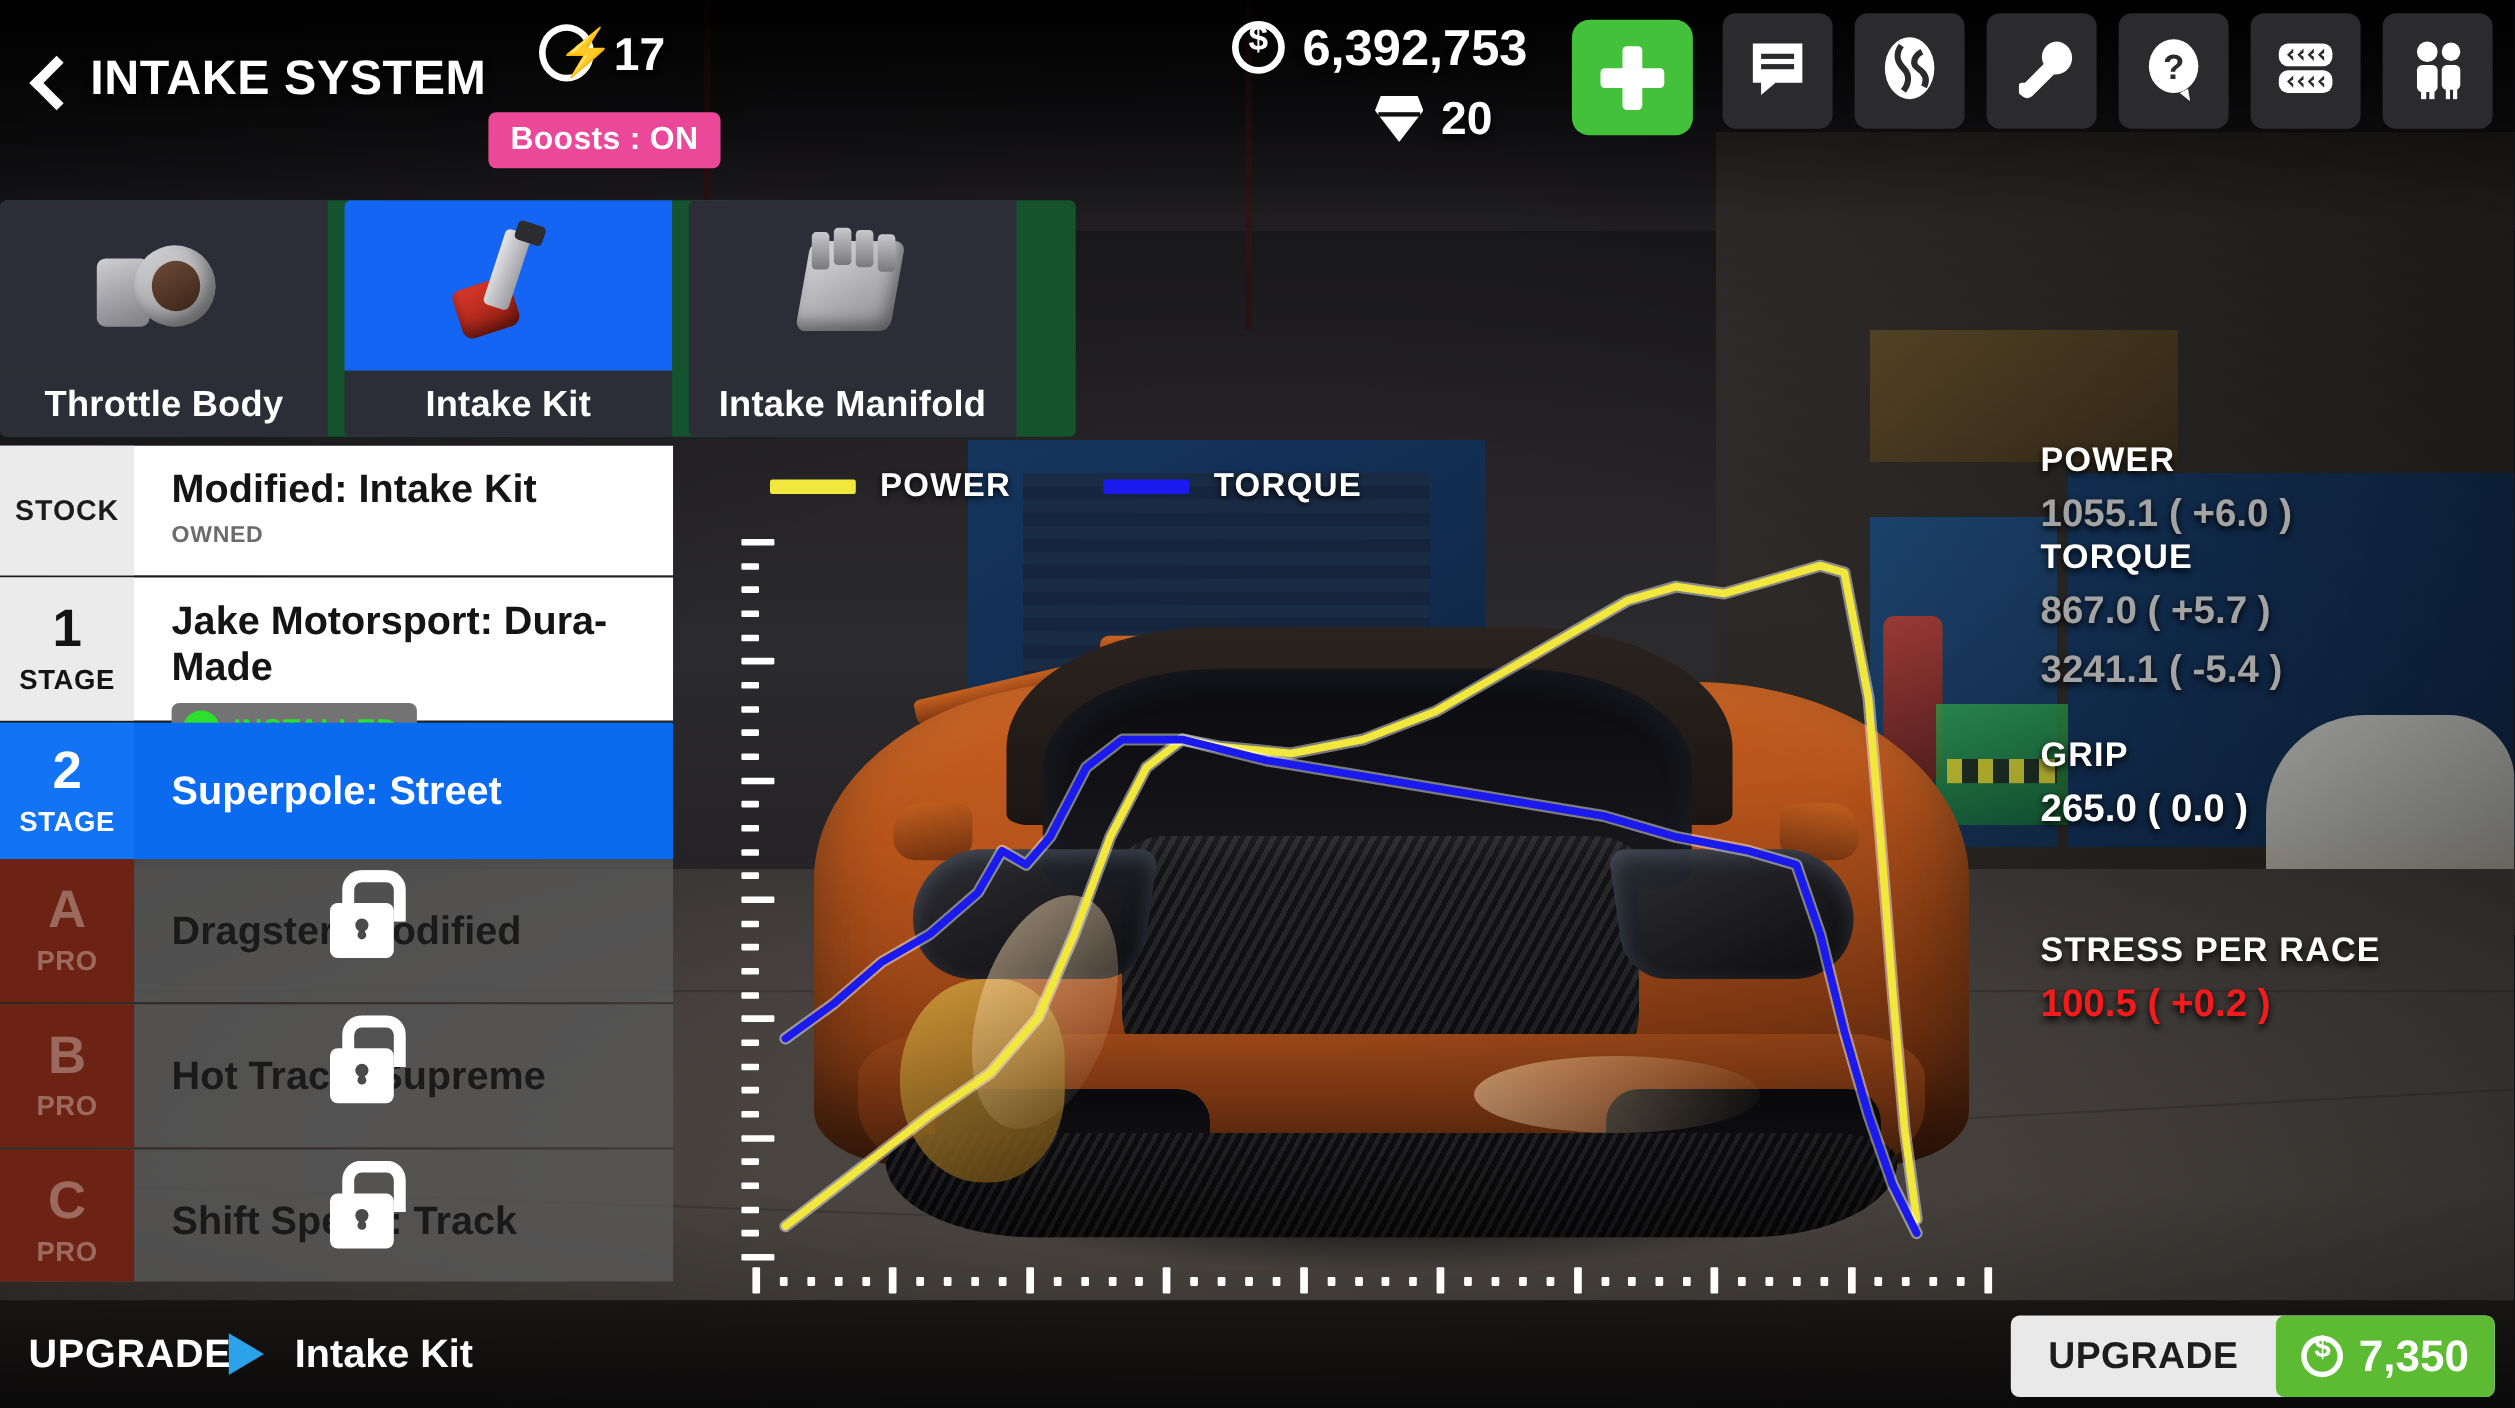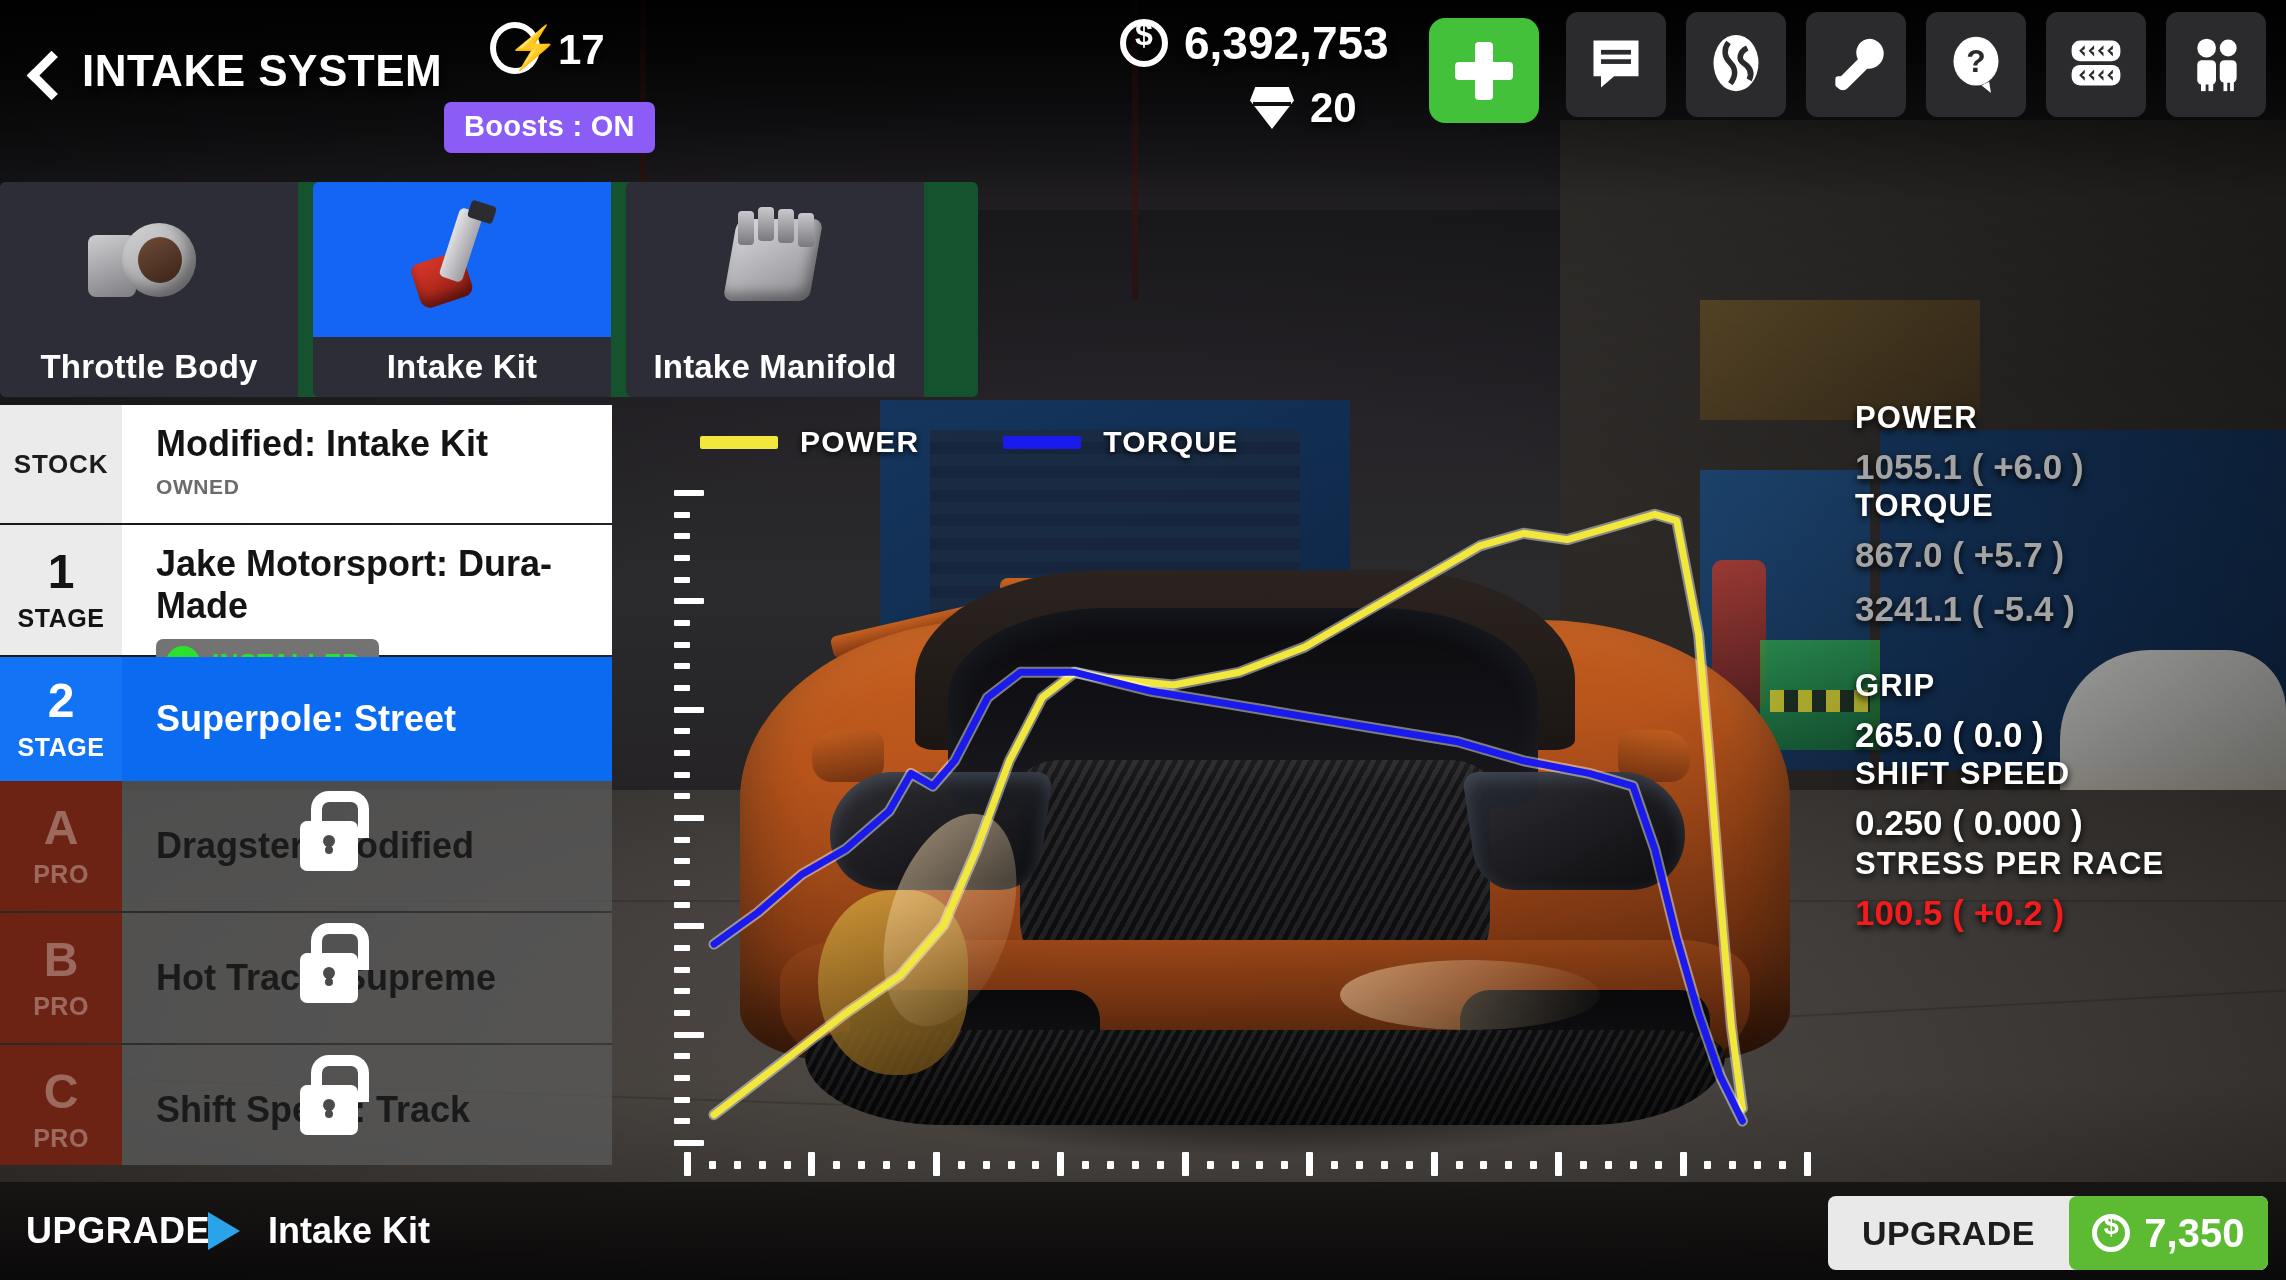--- a/index.html
+++ b/index.html
@@ -159,21 +159,21 @@
   }
   .boost-bolt {
     position:absolute; left:27px; top:12px; font-size:42px; line-height:44px;
     color:#fff; font-weight:bold;
   }
   .boost-count {
     position:absolute; left:78px; top:12px; font-size:42px; font-weight:bold;
     text-shadow:0 2px 6px rgba(0,0,0,.9);
   }
   .boost-badge {
-    position:absolute; left:-36px; top:88px; background:#8b5cf6;
+    position:absolute; left:-36px; top:88px; background:#ec4899;
     padding:8px 20px 10px; border-radius:7px; font-size:29px; font-weight:bold;
     letter-spacing:.3px; white-space:nowrap;
   }
 
   .currency { position:absolute; left:1120px; top:12px; width:400px; }
   .cur-row { position:absolute; display:flex; align-items:center; }
   .cash-row { left:0; top:4px; }
   .gem-row  { left:130px; top:72px;align-items:center; }
   .coin-ic {
     width:48px; height:48px; border:6px solid #fff; border-radius:50%;
@@ -774,24 +774,20 @@
       <div class="s-lab">TORQUE</div>
       <div class="s-val v-green">867.0 ( +5.7 )</div>
     </div>
     <div class="stat" style="top: 178px;">
       <div class="s-val v-green">3241.1 ( -5.4 )</div>
     </div>
     <div class="stat" style="top: 268px;">
       <div class="s-lab">GRIP</div>
       <div class="s-val v-white">265.0 ( 0.0 )</div>
     </div>
-    <div class="stat" style="top: 356px;">
-      <div class="s-lab">SHIFT SPEED</div>
-      <div class="s-val v-white">0.250 ( 0.000 )</div>
-    </div>
     <div class="stat" style="top: 446px;">
       <div class="s-lab">STRESS PER RACE</div>
       <div class="s-val v-red">100.5 ( +0.2 )</div>
     </div>
   </div>
 
 <div id="bottom">
   <div class="bb-upgrade">UPGRADE</div>
   <div class="bb-arrow"></div>
   <div class="bb-part">Intake Kit</div>

